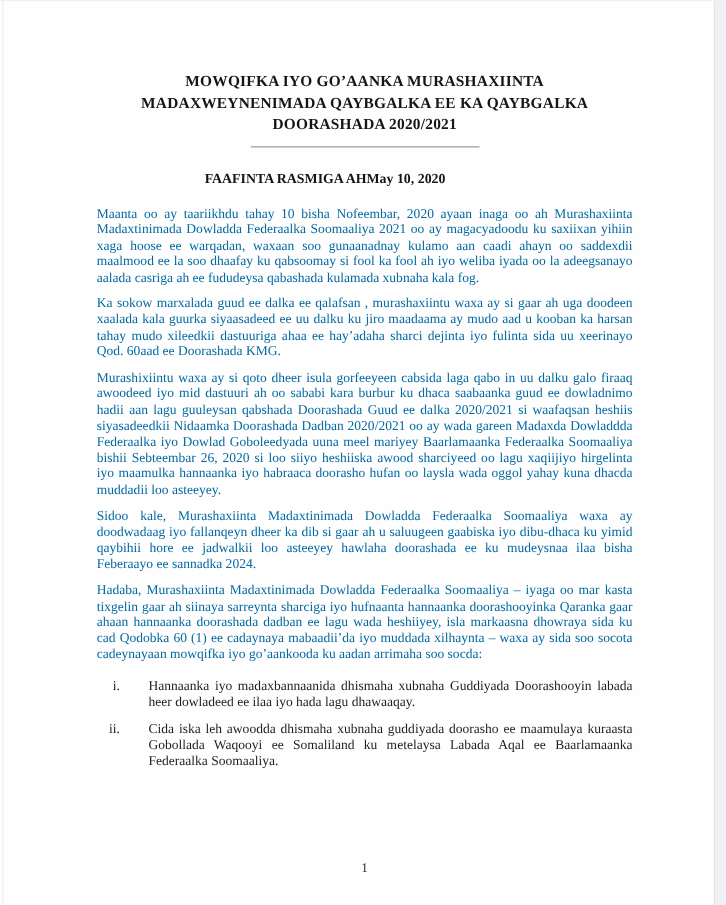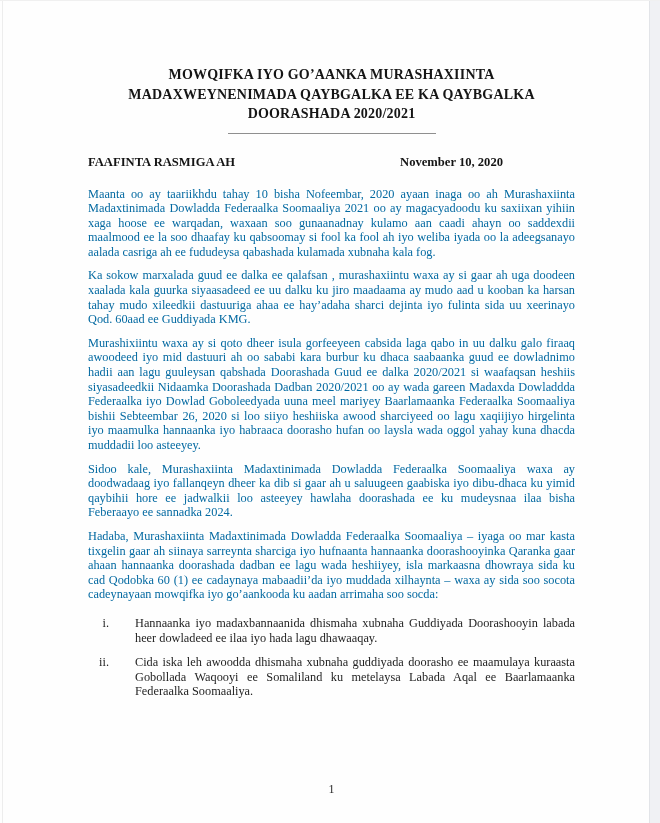--- a/index.html
+++ b/index.html
@@ -41,21 +41,21 @@
   .title .tline { display: block; }
   .divider {
     width: 208px;
     height: 0;
     border-bottom: 1.5px solid #8f8f8f;
     margin: 9px auto 0 auto;
   }
   .meta-row {
     margin-top: 21px;
     display: flex;
-    justify-content: space-between;
+    justify-content: center;
     font-weight: bold;
     font-size: 12.6px;
     color: #151515;
   }
   .meta-row .date { margin-right: 72px; }
   .body-text { margin-top: 17px; }
   .body-text p {
     font-size: 12.3px;
     line-height: 14.6px;
     text-align: justify;
@@ -104,27 +104,27 @@
     <h1 class="title">
       <span class="tline">MOWQIFKA IYO GO’AANKA MURASHAXIINTA</span>
       <span class="tline">MADAXWEYNENIMADA QAYBGALKA EE KA QAYBGALKA</span>
       <span class="tline">DOORASHADA 2020/2021</span>
     </h1>
 
     <div class="divider"></div>
 
     <div class="meta-row">
       <span class="subhead">FAAFINTA RASMIGA AH</span>
-      <span class="date">November 10, 2020</span>
+      <span class="date">May 10, 2020</span>
     </div>
 
     <div class="body-text">
       <p>Maanta oo ay taariikhdu tahay 10 bisha Nofeembar, 2020 ayaan inaga oo ah Murashaxiinta Madaxtinimada Dowladda Federaalka Soomaaliya 2021 oo ay magacyadoodu ku saxiixan yihiin xaga hoose ee warqadan, waxaan soo gunaanadnay kulamo aan caadi ahayn oo saddexdii maalmood ee la soo dhaafay ku qabsoomay si fool ka fool ah iyo weliba iyada oo la adeegsanayo aalada casriga ah ee fududeysa qabashada kulamada xubnaha kala fog.</p>
 
-      <p><span>Ka sokow marxalada guud ee dalka ee qalafsan , murashaxiintu waxa ay si gaar ah uga doodeen xaalada kala guurka siyaasadeed ee uu dalku ku jiro maadaama ay mudo aad u kooban ka harsan tahay mudo xileedkii dastuuriga ahaa ee hay’adaha sharci dejinta iyo fulinta sida uu xeerinayo </span><strong>Qod. 60aad</strong><span> ee Guddiyada KMG.</span></p>
+      <p><span>Ka sokow marxalada guud ee dalka ee qalafsan , murashaxiintu waxa ay si gaar ah uga doodeen xaalada kala guurka siyaasadeed ee uu dalku ku jiro maadaama ay mudo aad u kooban ka harsan tahay mudo xileedkii dastuuriga ahaa ee hay’adaha sharci dejinta iyo fulinta sida uu xeerinayo </span><strong>Qod. 60aad</strong><span> ee Doorashada KMG.</span></p>
 
       <p>Murashixiintu waxa ay si qoto dheer isula gorfeeyeen cabsida laga qabo in uu dalku galo firaaq awoodeed iyo mid dastuuri ah oo sababi kara burbur ku dhaca saabaanka guud ee dowladnimo hadii aan lagu guuleysan qabshada Doorashada Guud ee dalka 2020/2021 si waafaqsan heshiis siyasadeedkii Nidaamka Doorashada Dadban 2020/2021 oo ay wada gareen Madaxda Dowladdda Federaalka iyo Dowlad Goboleedyada uuna meel mariyey Baarlamaanka Federaalka Soomaaliya bishii Sebteembar 26, 2020 si loo siiyo heshiiska awood sharciyeed oo lagu xaqiijiyo hirgelinta iyo maamulka hannaanka iyo habraaca doorasho hufan oo laysla wada oggol yahay kuna dhacda muddadii loo asteeyey.</p>
 
       <p>Sidoo kale, Murashaxiinta Madaxtinimada Dowladda Federaalka Soomaaliya waxa ay doodwadaag iyo fallanqeyn dheer ka dib si gaar ah u saluugeen gaabiska iyo dibu-dhaca ku yimid qaybihii hore ee jadwalkii loo asteeyey hawlaha doorashada ee ku mudeysnaa ilaa bisha Feberaayo ee sannadka 2024.</p>
 
       <p>Hadaba, Murashaxiinta Madaxtinimada Dowladda Federaalka Soomaaliya – iyaga oo mar kasta tixgelin gaar ah siinaya sarreynta sharciga iyo hufnaanta hannaanka doorashooyinka Qaranka gaar ahaan hannaanka doorashada dadban ee lagu wada heshiiyey, isla markaasna dhowraya sida ku cad Qodobka 60 (1) ee cadaynaya mabaadii’da iyo muddada xilhaynta – waxa ay sida soo socota cadeynayaan mowqifka iyo go’aankooda ku aadan arrimaha soo socda:</p>
     </div>
 
     <div class="roman-list">
       <div class="list-item">

